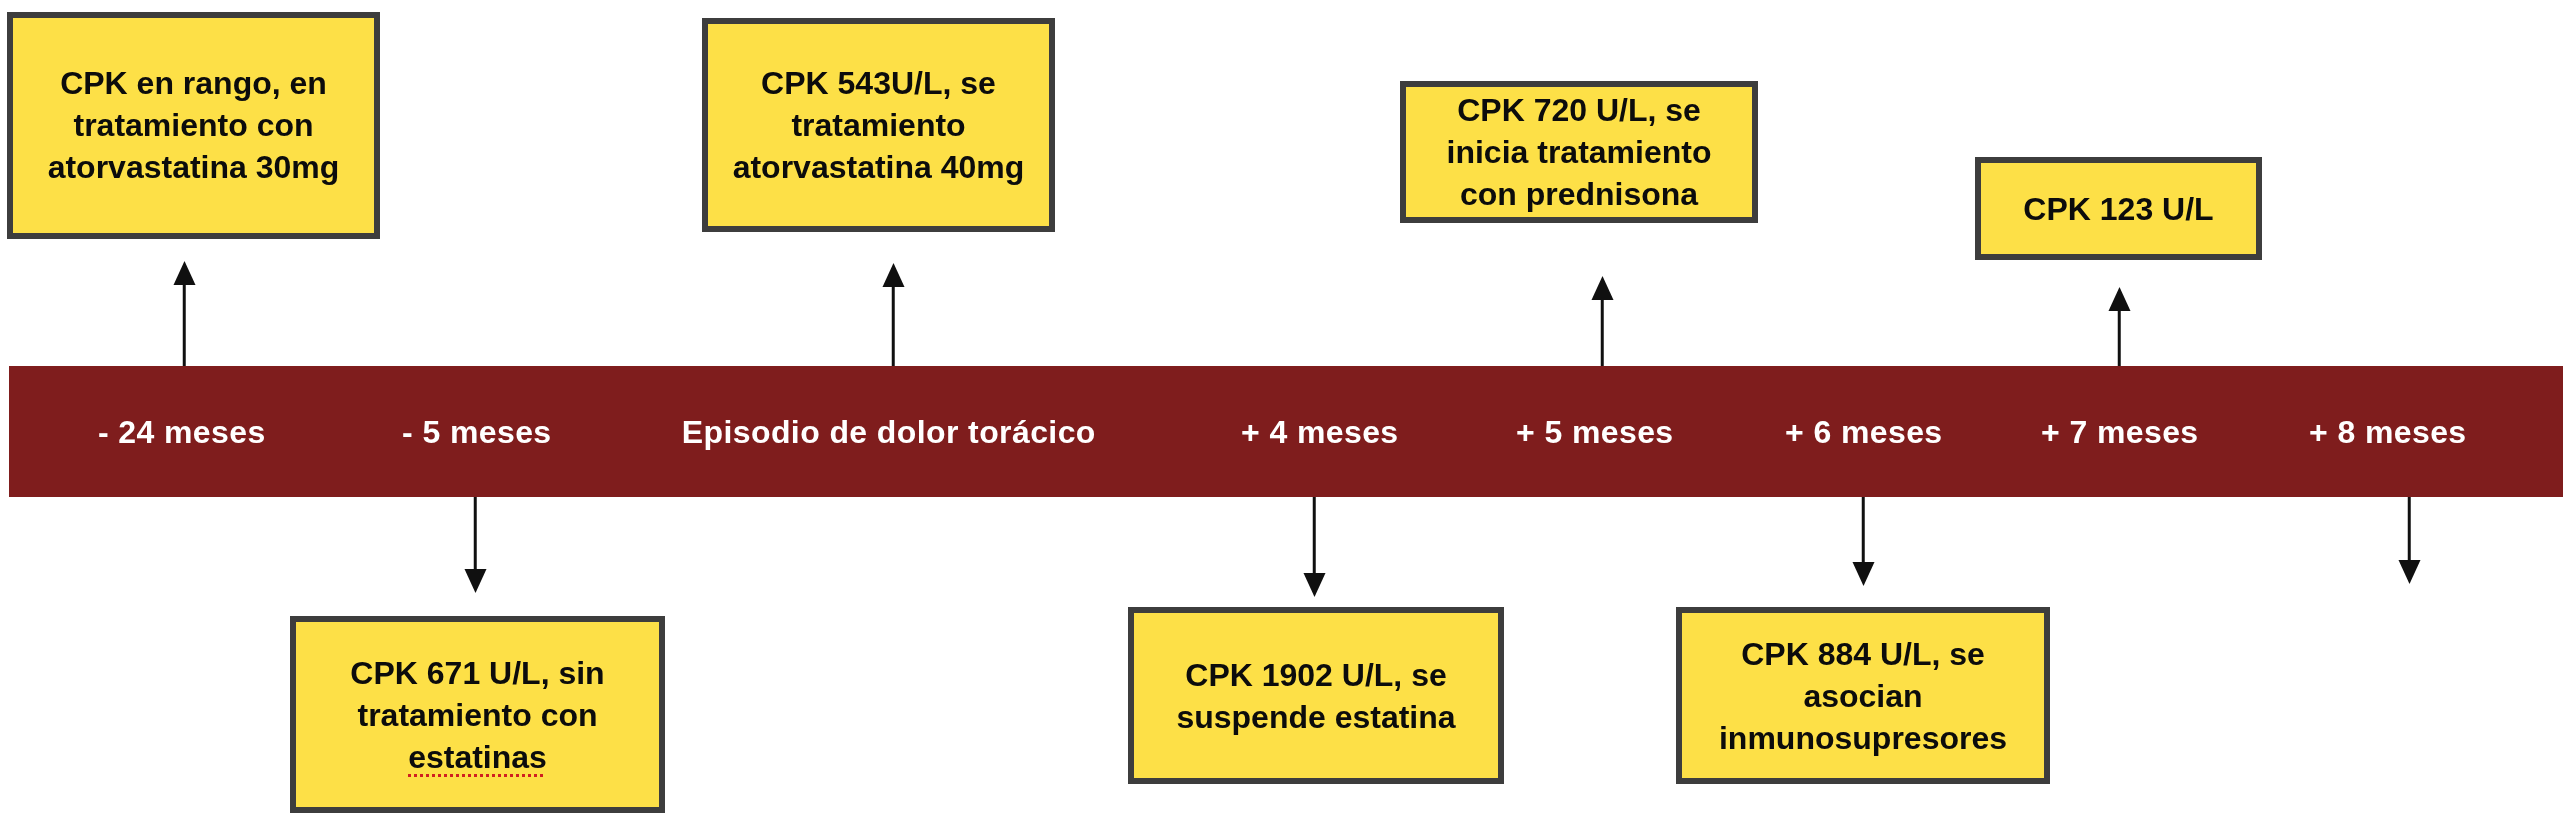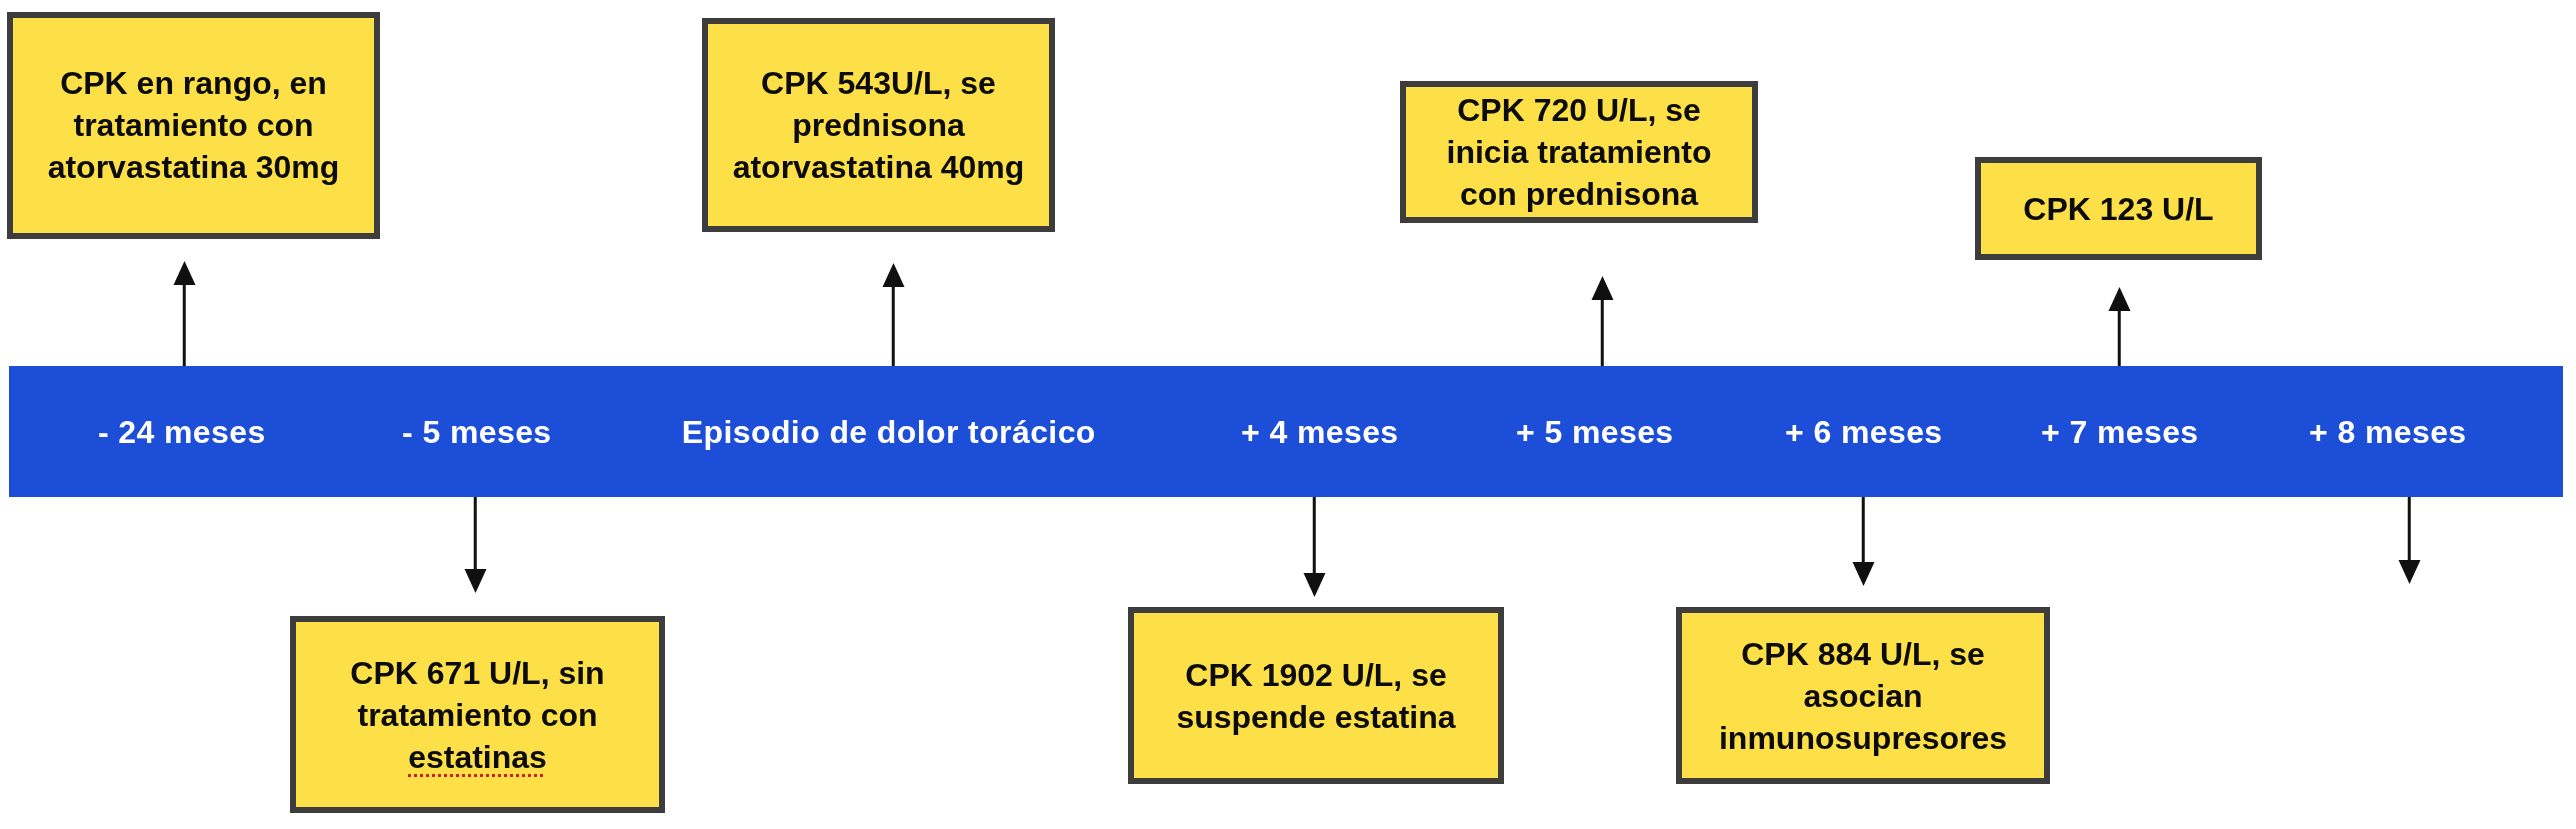--- a/index.html
+++ b/index.html
@@ -16,21 +16,21 @@
     overflow: hidden;
   }
 
   
   .timeline-bar {
     position: absolute;
     left: 8.8px;
     top: 366px;
     width: 2554px;
     height: 131px;
-    background: #1d4ed8;
+    background: #7f1d1d;
   }
   .timeline-label {
     position: absolute;
     top: 50%;
     transform: translate(-50%, -50%);
     color: #ffffff;
     font-size: 32px;
     font-weight: 700;
     white-space: nowrap;
     letter-spacing: 0.4px;
@@ -89,21 +89,21 @@
 </style>
 </head>
 <body>
 
 <div class="canvas">
 
   <div class="event-box" style="left:7px; top:11.5px; width:373px; height:227px;">
     <span>CPK en rango, en tratamiento con atorvastatina 30mg</span>
   </div>
   <div class="event-box" style="left:702px; top:17.7px; width:353px; height:214px;">
-    <span>CPK 543U/L, se prednisona atorvastatina 40mg</span>
+    <span>CPK 543U/L, se tratamiento atorvastatina 40mg</span>
   </div>
   <div class="event-box" style="left:1400px; top:81px; width:358px; height:142px;">
     <span>CPK 720 U/L, se inicia tratamiento con prednisona</span>
   </div>
   <div class="event-box" style="left:1975px; top:157px; width:287px; height:103px;">
     <span>CPK 123 U/L</span>
   </div>
 
   <div class="arrow up" style="left:184px; top:261px; height:105px;">
     <span class="head"></span>

